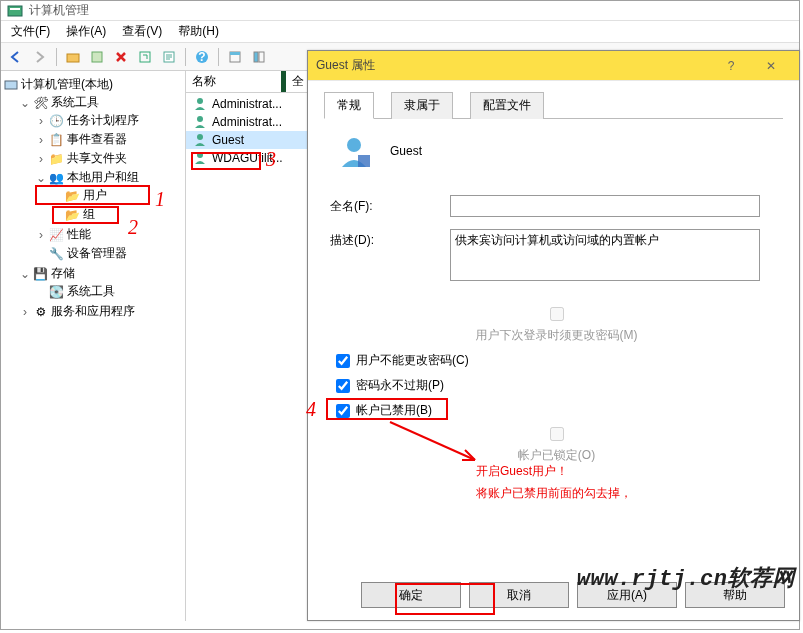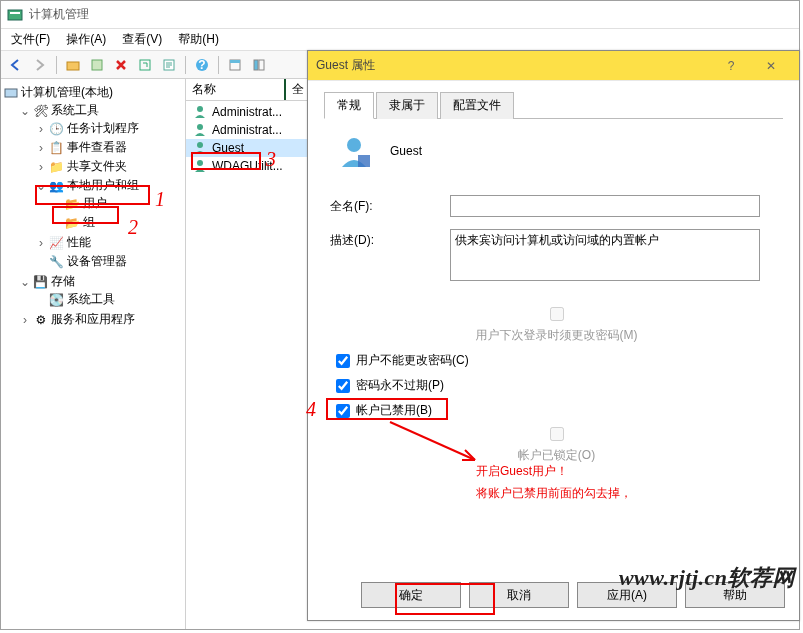--- a/index.html
+++ b/index.html
@@ -1,35 +1,35 @@
 <!DOCTYPE html>
 <html><head>
 <meta charset="utf-8">
 <style>
 * { box-sizing: border-box; margin: 0; padding: 0; font-family: "Microsoft YaHei", "SimSun", Arial, sans-serif; font-size: 12px; }
 body { background: #fff; width: 803px; height: 633px; position: relative; overflow: hidden; }
 
 
 .main-window { position: absolute; left: 0; top: 0; width: 800px; height: 630px; border: 1px solid #a0a0a0; background: #fff; }
-.titlebar { height: 28px; background: #fff; border-bottom: 1px solid #e0e0e0; display: flex; align-items: center; padding-left: 6px; }
+.titlebar { height: 20px; background: #fff; border-bottom: 1px solid #e0e0e0; display: flex; align-items: center; padding-left: 6px; }
 .titlebar .app-icon { width: 16px; height: 16px; margin-right: 6px; display: inline-flex; align-items: center; justify-content: center; }
 .titlebar .title { color: #555; }
 
 .menubar { height: 22px; display: flex; align-items: center; padding-left: 4px; gap: 4px; border-bottom: 1px solid #e0e0e0; }
 .menubar span { padding: 2px 6px; cursor: default; }
 
 .toolbar { height: 28px; display: flex; align-items: center; padding-left: 4px; gap: 2px; border-bottom: 1px solid #d0d0d0; background: #f8f8f8; }
 .tb-btn { width: 22px; height: 22px; display: inline-flex; align-items: center; justify-content: center; border: 1px solid transparent; }
 .tb-sep { width: 1px; height: 18px; background: #c0c0c0; margin: 0 3px; }
 
 .body-area { display: flex; height: calc(100% - 78px); }
 .tree-panel { width: 185px; border-right: 1px solid #d0d0d0; padding: 4px 2px; overflow: auto; }
 .list-panel { flex: 1; padding: 0; }
 .list-header { height: 22px; border-bottom: 1px solid #d0d0d0; background: #fff; display: flex; align-items: center; }
-.list-header .col { padding: 2px 6px; border-right: 2px solid #14532d; }
+.list-header .col { padding: 2px 6px; border-right: 5px solid #14532d; }
 .list-rows { padding: 2px 0; }
 .list-row { display: flex; align-items: center; padding: 1px 6px; gap: 4px; }
 .list-row.selected { background: #cde8ff; }
 .user-icon { width: 16px; height: 16px; }
 
 
 .tree ul { list-style: none; padding-left: 16px; }
 .tree > ul { padding-left: 0; }
 .tree li { padding: 1px 0; white-space: nowrap; }
 .tree .node { display: flex; align-items: center; gap: 2px; }
@@ -37,21 +37,21 @@
 .tree .ticon { width: 16px; height: 16px; display: inline-flex; align-items: center; justify-content: center; }
 
 
 .dialog { position: absolute; left: 307px; top: 50px; width: 493px; height: 571px; background: #fff; border: 1px solid #888; box-shadow: 0 0 2px rgba(0,0,0,.2); }
 .dlg-title { height: 30px; display: flex; align-items: center; padding: 0 8px; background: #fde047; border-bottom: 1px solid #e8e8e8; }
 .dlg-title .t { flex: 1; color: #444; }
 .dlg-title .wbtn { width: 40px; height: 28px; display: inline-flex; align-items: center; justify-content: center; color: #666; }
 .dlg-body { padding: 10px 16px 0 16px; }
 
 .tabs { display: flex; border-bottom: 1px solid #bbb; }
-.tab { padding: 4px 12px; border: 1px solid #bbb; border-bottom: none; margin-right: 2px; background: #f0f0f0; position: relative; top: 1px; }
+.tab { padding: 4px 12px; border: 1px solid #bbb; border-bottom: none; margin-right: 17px; background: #f0f0f0; position: relative; top: 1px; }
 .tab.active { background: #fff; border-bottom: 1px solid #fff; }
 
 .tab-content { padding: 14px 6px; }
 .acct-head { display: flex; align-items: center; gap: 18px; margin-bottom: 26px; margin-left: 6px; }
 .big-icon { width: 36px; height: 36px; }
 .form-row { display: flex; align-items: flex-start; margin-bottom: 12px; }
 .form-row label { width: 120px; padding-top: 3px; }
 .form-row input[type=text] { flex: 1; max-width: 310px; border: 1px solid #999; padding: 2px 4px; height: 22px; }
 .form-row textarea { flex: 1; max-width: 310px; border: 1px solid #999; padding: 2px 4px; height: 52px; resize: none; font-family: inherit; font-size: 12px; }
 
@@ -63,21 +63,21 @@
 .dlg-footer { position: absolute; bottom: 12px; right: 14px; display: flex; gap: 8px; }
 .btn { width: 100px; height: 26px; border: 1px solid #888; background: #e8e8e8; display: inline-flex; align-items: center; justify-content: center; }
 
 
 .annot { position: absolute; pointer-events: none; }
 .red-box { border: 2px solid #e00; }
 .red-text { color: #e00; font-family: "SimSun","KaiTi",serif; }
 .hand { color: #e00; font-style: italic; font-size: 20px; font-family: "Segoe Script","Comic Sans MS",cursive; }
 
 
-.watermark { position: absolute; right: 8px; bottom: 40px; font-size: 22px; font-weight: bold; color: #222; font-style: italic; font-family: Liberation Serif, serif; letter-spacing: .5px; }
+.watermark { position: absolute; right: 8px; bottom: 40px; font-size: 22px; font-weight: bold; color: #222; font-style: italic; font-family: Liberation Mono, monospace; letter-spacing: .5px; }
 </style>
 </head>
 <body>
 
 <div class="main-window">
   <div class="titlebar">
     <span class="app-icon">
       <svg width="16" height="16">
           <rect x="1" y="3" width="14" height="10" fill="#4a7" stroke="#265"></rect>
           <rect x="3" y="5" width="10" height="2" fill="#fff"></rect>

